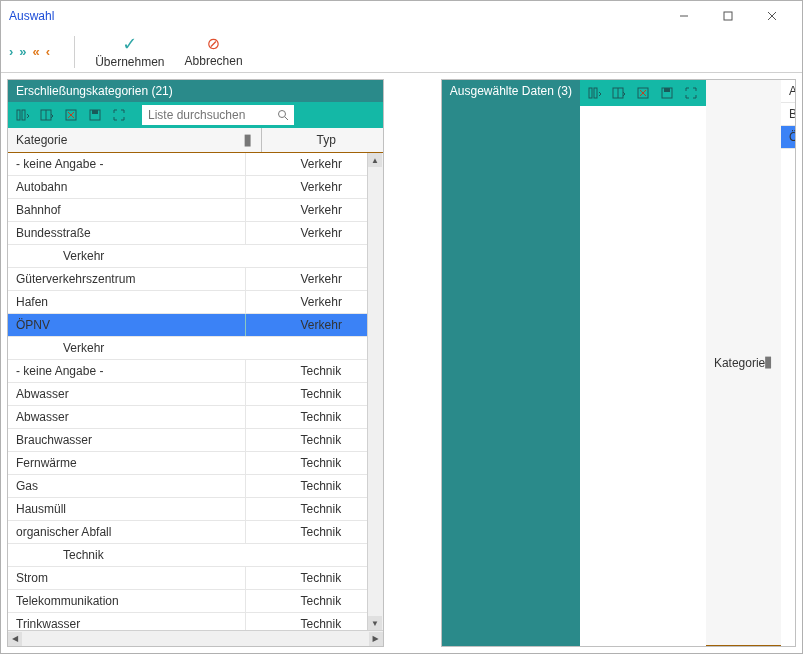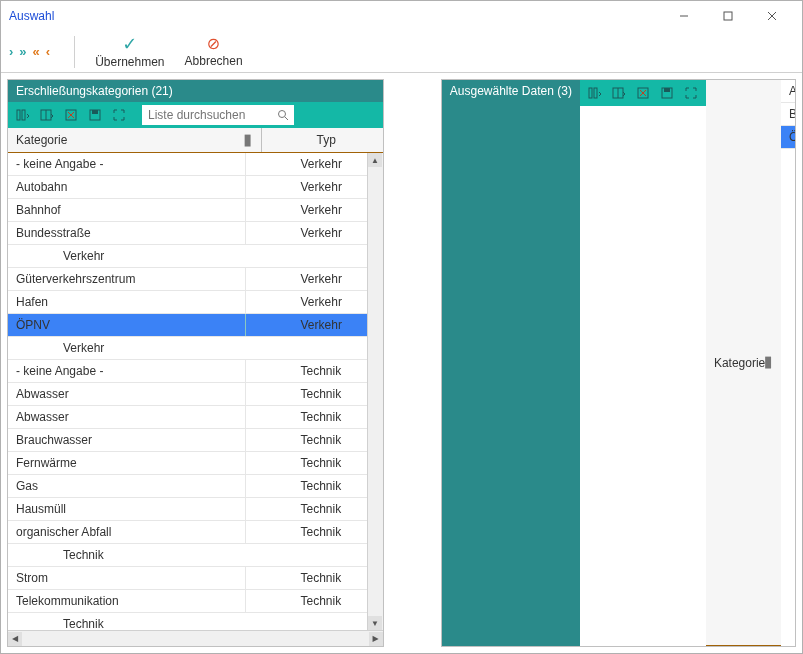--- a/index.html
+++ b/index.html
@@ -234,20 +234,21 @@
           </div>
           <div class="row">
             <div class="cell col-kat">Strom</div>
             <div class="cell col-typ">Technik</div>
           </div>
           <div class="row">
             <div class="cell col-kat">Telekommunikation</div>
             <div class="cell col-typ">Technik</div>
           </div>
           <div class="row">
+            <div class="cell col-kat">Trinkwasser</div>
             <div class="cell col-typ">Technik</div>
           </div>
         </div>
       <div class="vscroll">
         <span class="arrow">▲</span>
         <span class="arrow">▼</span>
       </div>
     </div>
     <div class="hscroll">
       <span class="arrow">◀</span>

